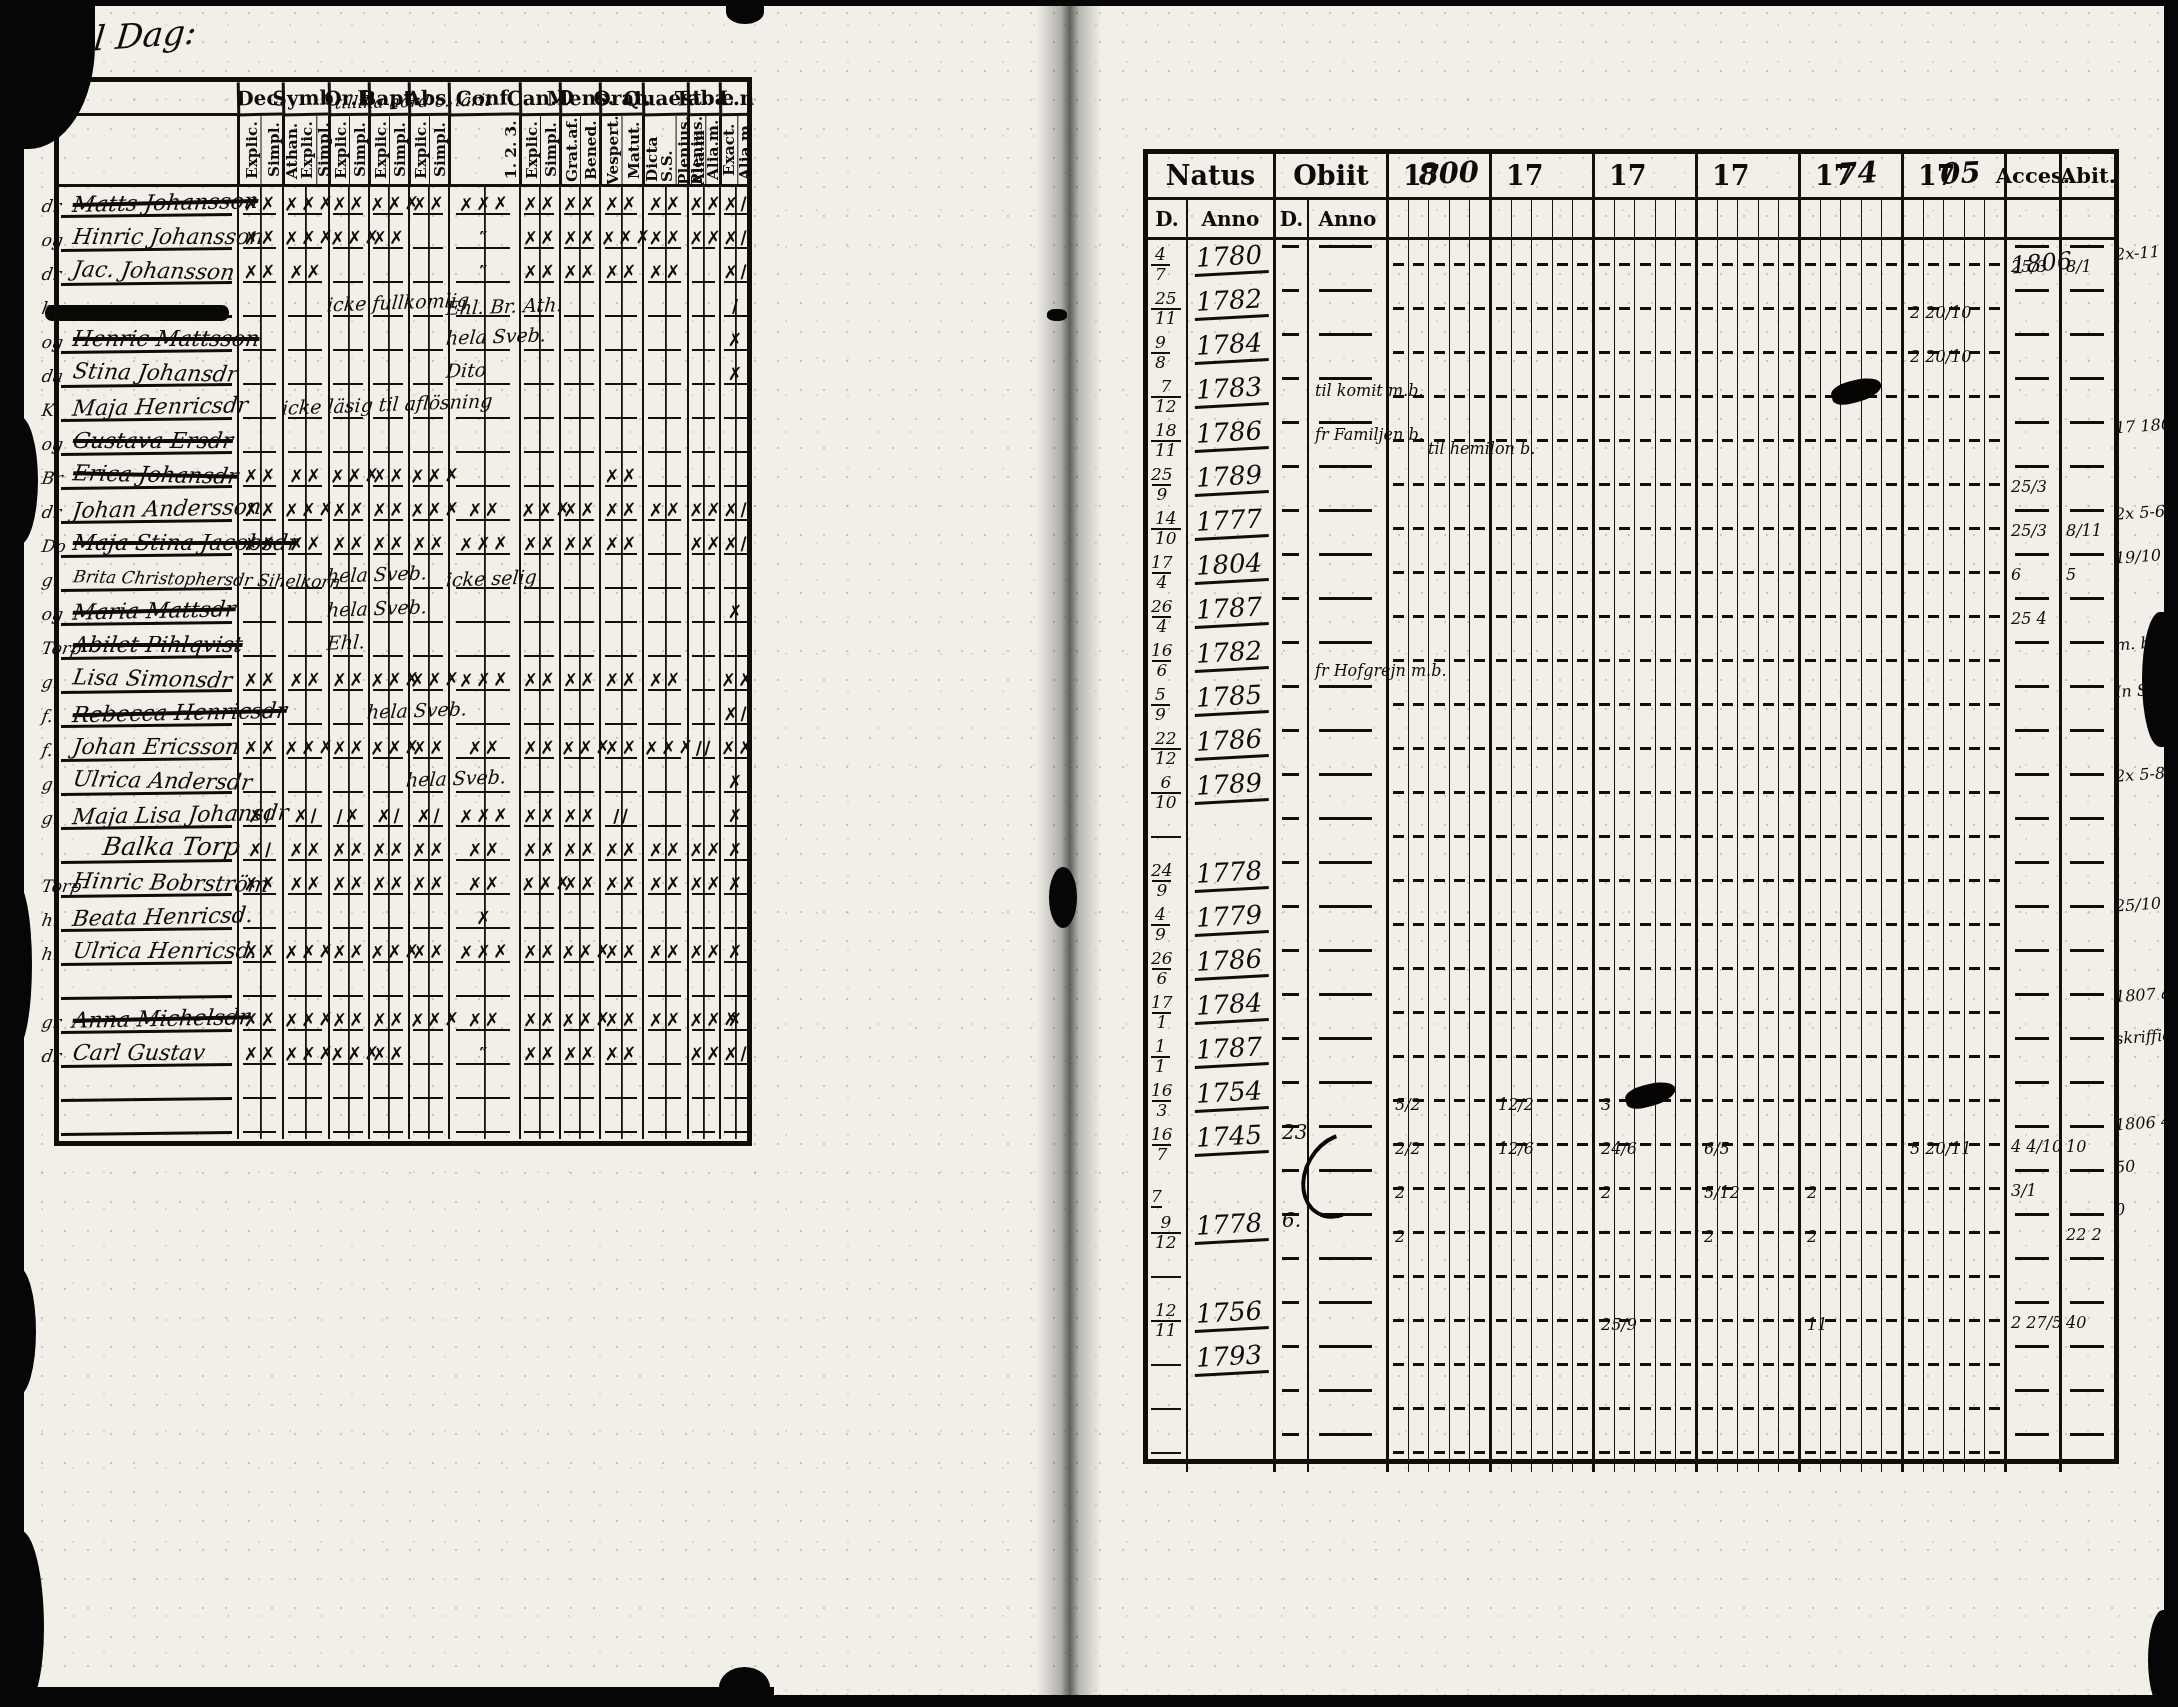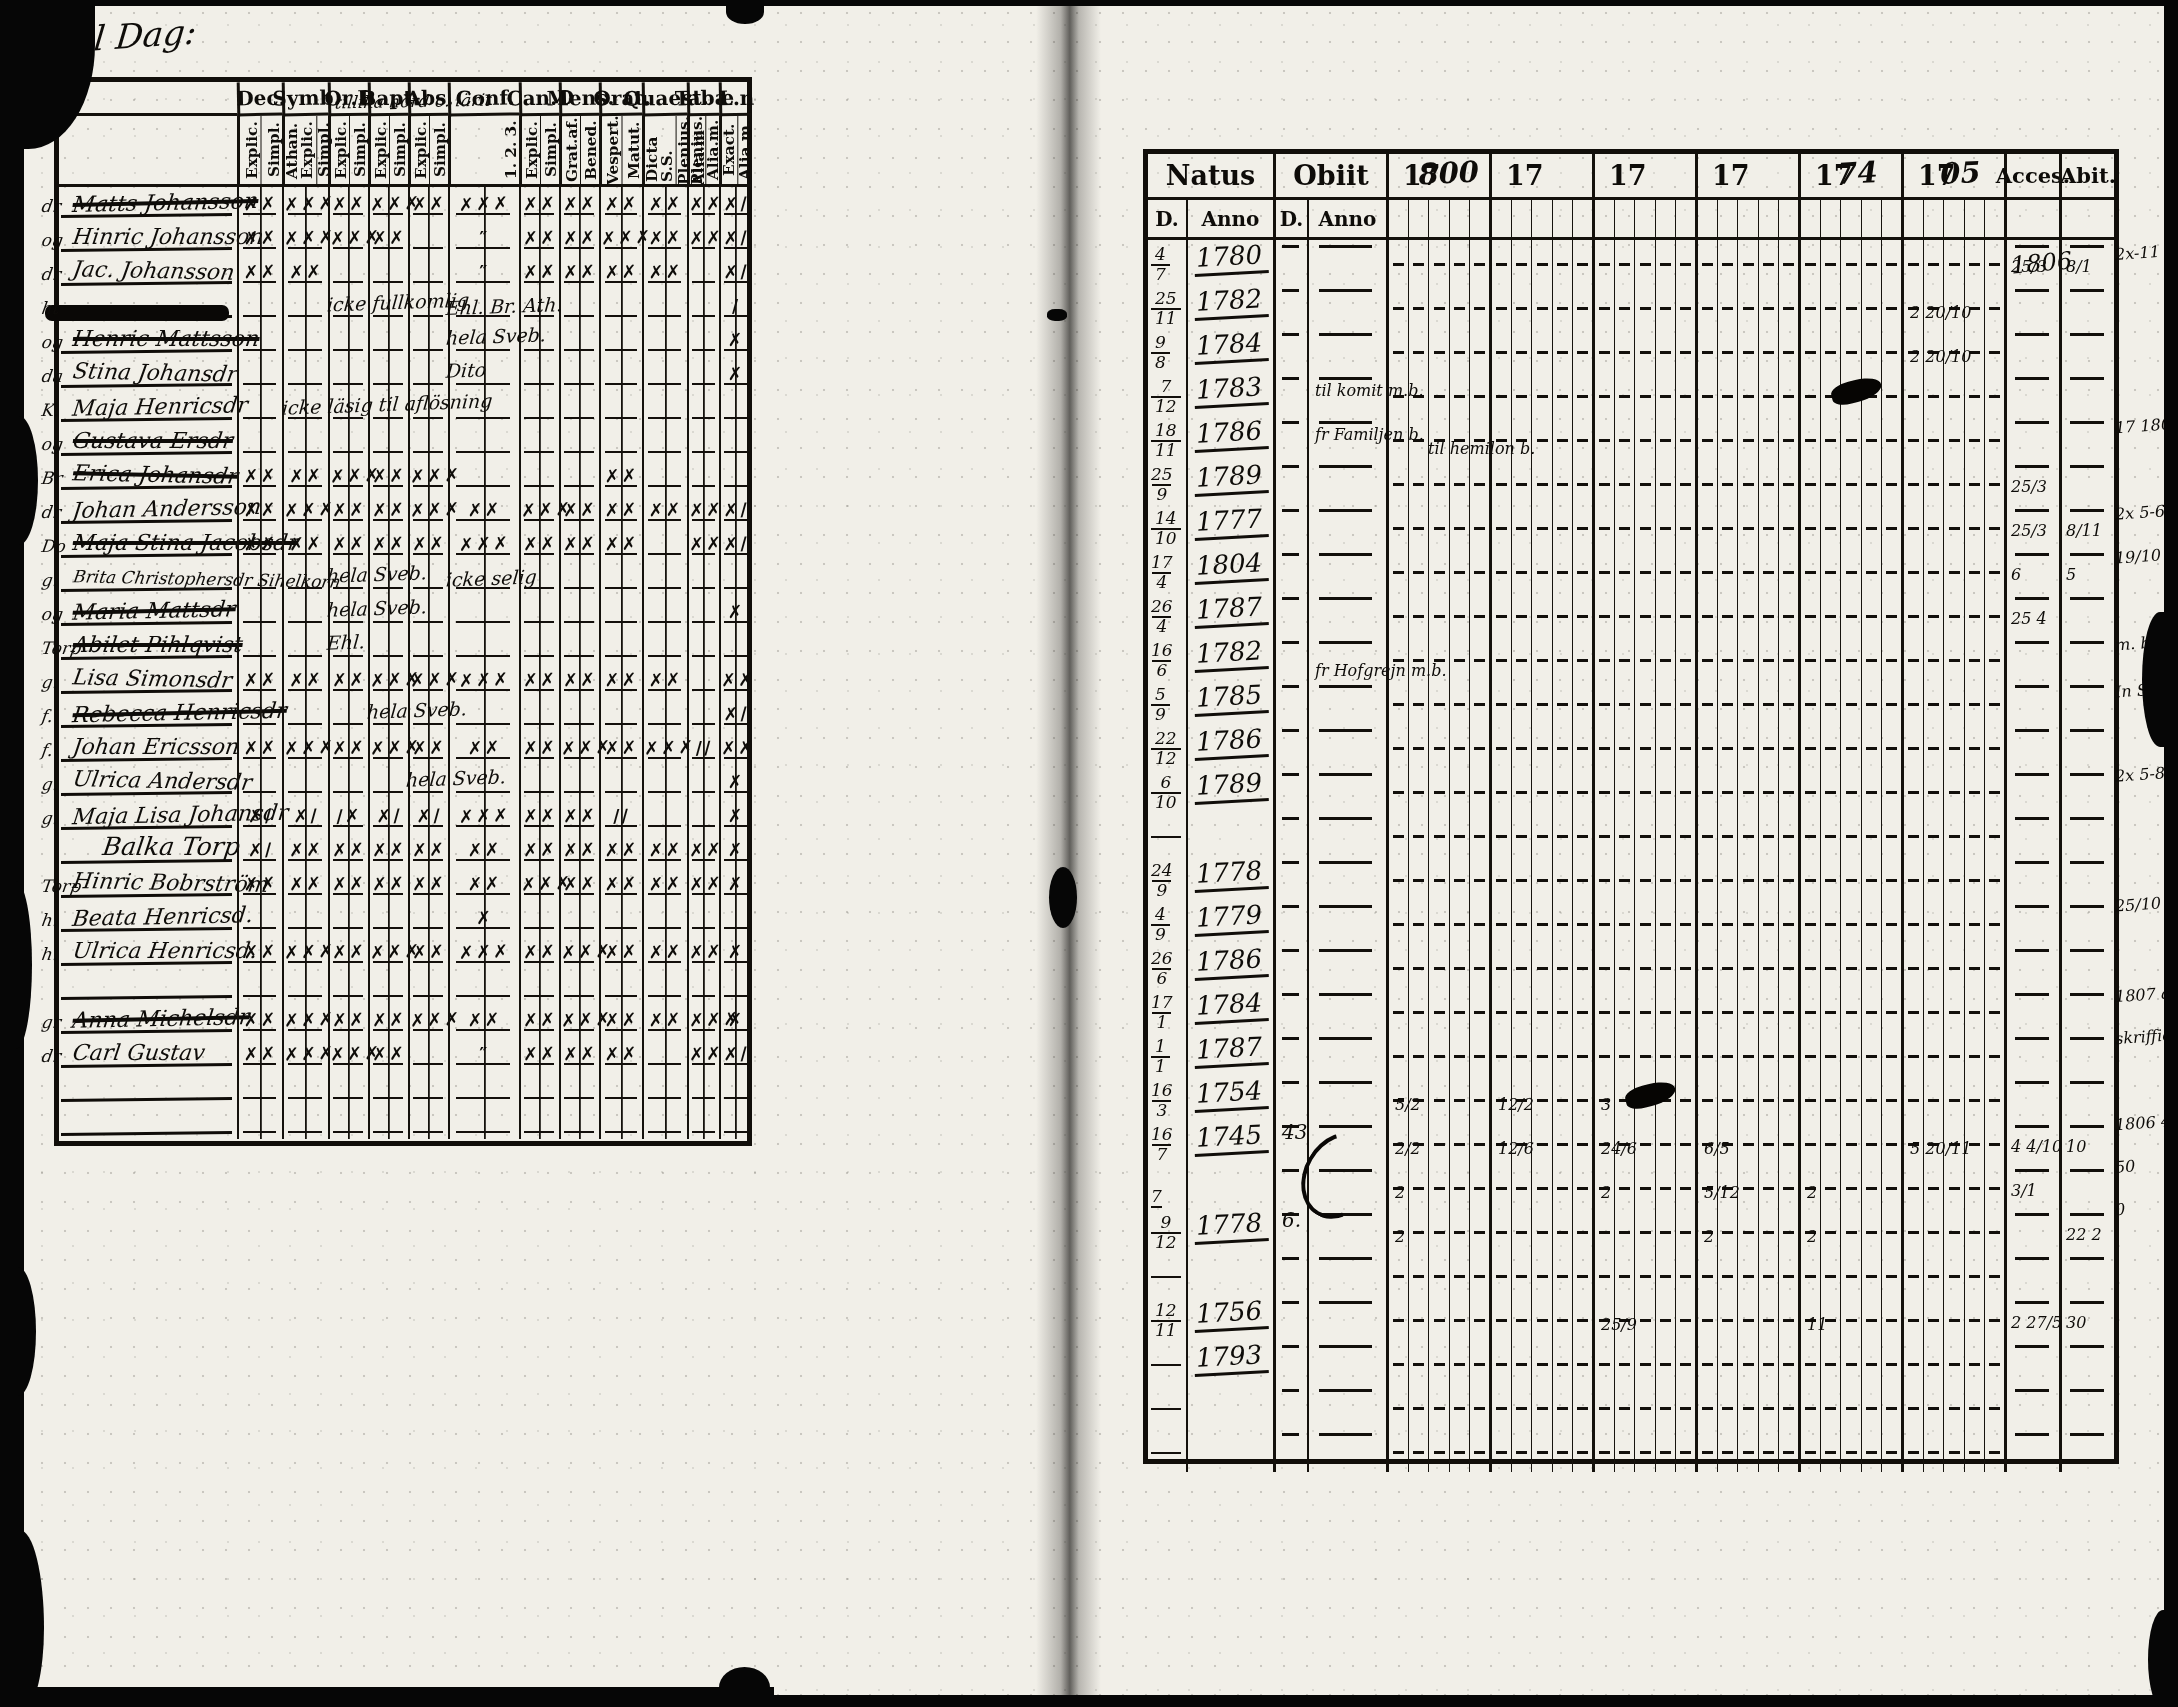--- a/index.html
+++ b/index.html
@@ -4380,21 +4380,21 @@
             <div class="frac hw">
               <div class="ft">16</div>
               <div class="fb">7</div>
             </div>
           </div>
           <div class="cell cb" style="width: 87px;">
             <div class="anno hw">1745</div>
           </div>
           <div class="cell cbh" style="width: 34px;">
             <div class="dash" style="position: absolute; left: 6px; right: 8px; bottom: 18px; height: 3px;"></div>
-            <div class="ynote hw" style="font-size: 20px; bottom: 20px;">43</div>
+            <div class="ynote hw" style="font-size: 20px; bottom: 20px;">23</div>
             <div class="swirl"></div>
           </div>
           <div class="cell cb" style="width: 79px;">
             <div class="dash" style="position: absolute; left: 10px; right: 14px; bottom: 18px; height: 3px;"></div>
           </div>
           <div class="cell cbh" style="width: 103px;">
             <div class="strips">
               <div class="strip">
                 <div class="dash" style="width: 11px;"></div>
               </div>
@@ -5065,21 +5065,21 @@
                 <div class="dash" style="width: 11px;"></div>
               </div>
             </div>
           </div>
           <div class="cell cbh" style="width: 55px;">
             <div class="dash" style="position: absolute; left: 8px; right: 10px; bottom: 18px; height: 3px;"></div>
             <div class="aa hw">2 27/5</div>
           </div>
           <div class="cell cbh" style="width: 55px;">
             <div class="dash" style="position: absolute; left: 8px; right: 10px; bottom: 18px; height: 3px;"></div>
-            <div class="aa hw">30</div>
+            <div class="aa hw">40</div>
           </div>
         </div>
         <div class="brow" style="height: 44px; position: relative;">
           <div class="cell" style="width: 38px;">
             <div class="bl" style="bottom: 18px;"></div>
           </div>
           <div class="cell cb" style="width: 87px;">
             <div class="anno hw">1793</div>
           </div>
           <div class="cell cbh" style="width: 34px;">

